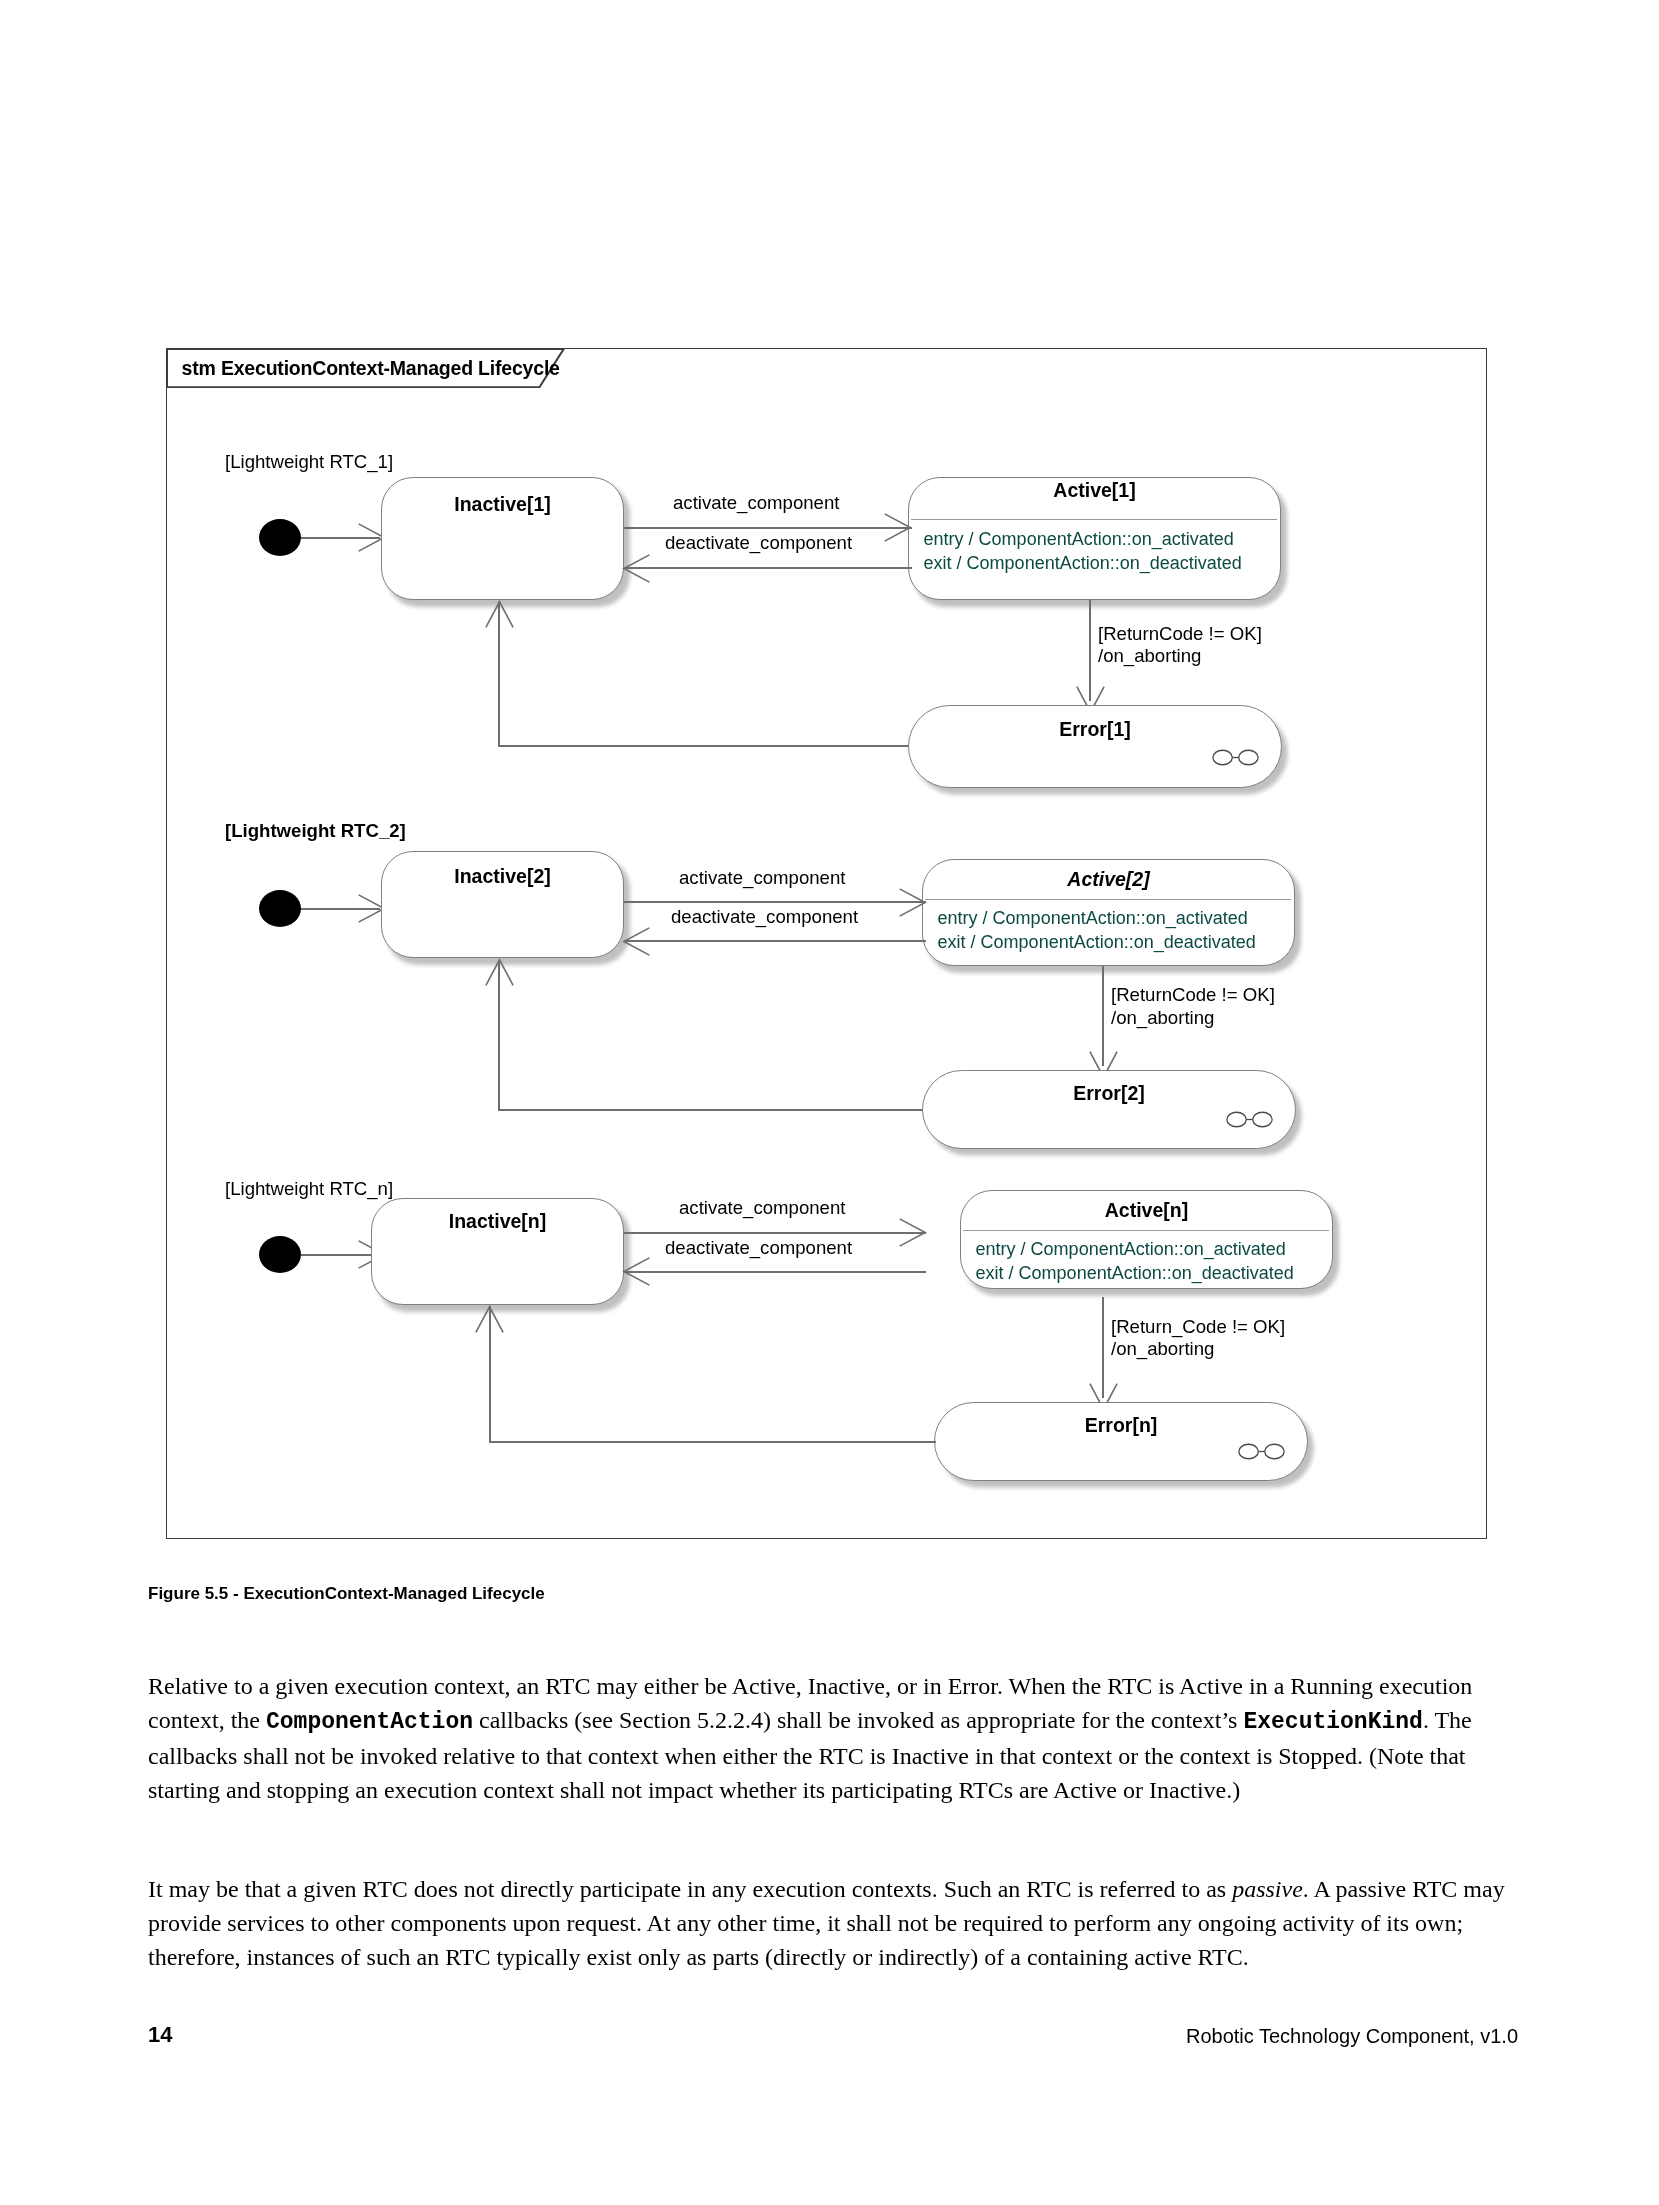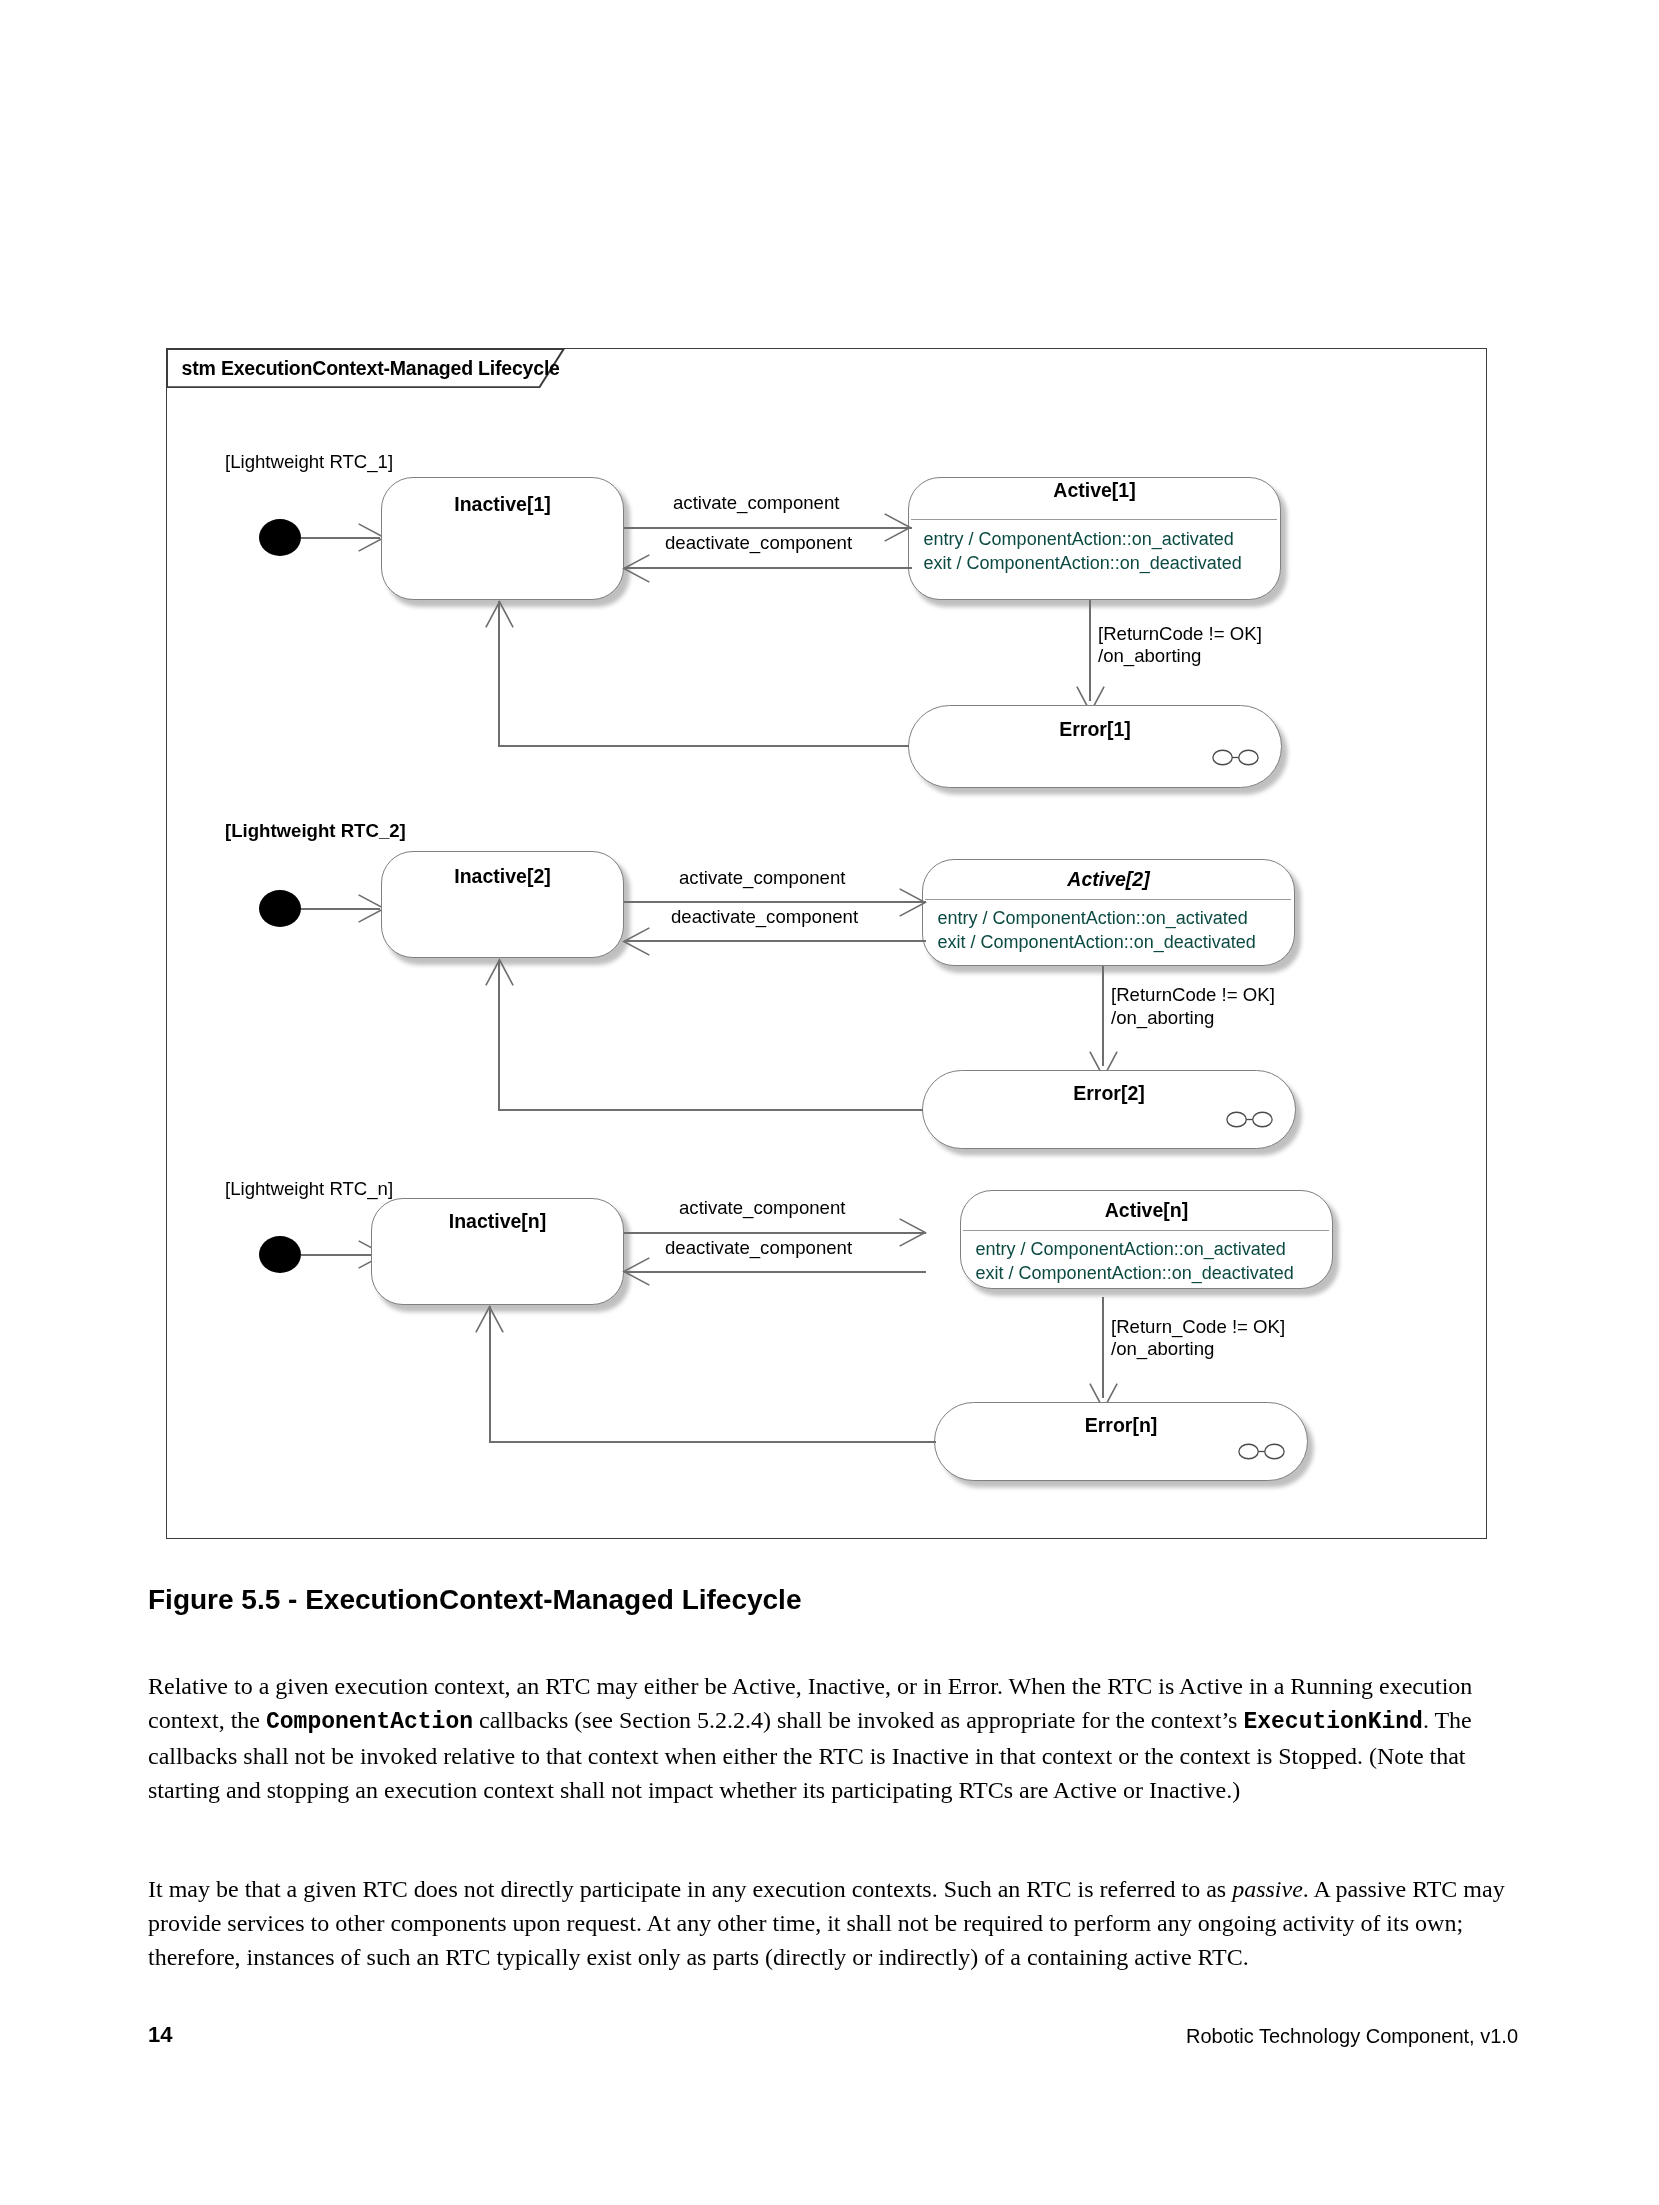--- a/index.html
+++ b/index.html
@@ -170,21 +170,21 @@
 
   .arrow { position: absolute; }
 
   
   .fig-caption {
     position: absolute;
     left: 148px;
     top: 1584px;
     font-family: "Liberation Sans", "DejaVu Sans", sans-serif;
     font-weight: bold;
-    font-size: 28px;
+    font-size: 17px;
     color: #000;
   }
   .para {
     position: absolute;
     left: 148px;
     width: 1370px;
     font-family: "Liberation Serif", "DejaVu Serif", serif;
     font-size: 24px;
     line-height: 34px;
     color: #000;

